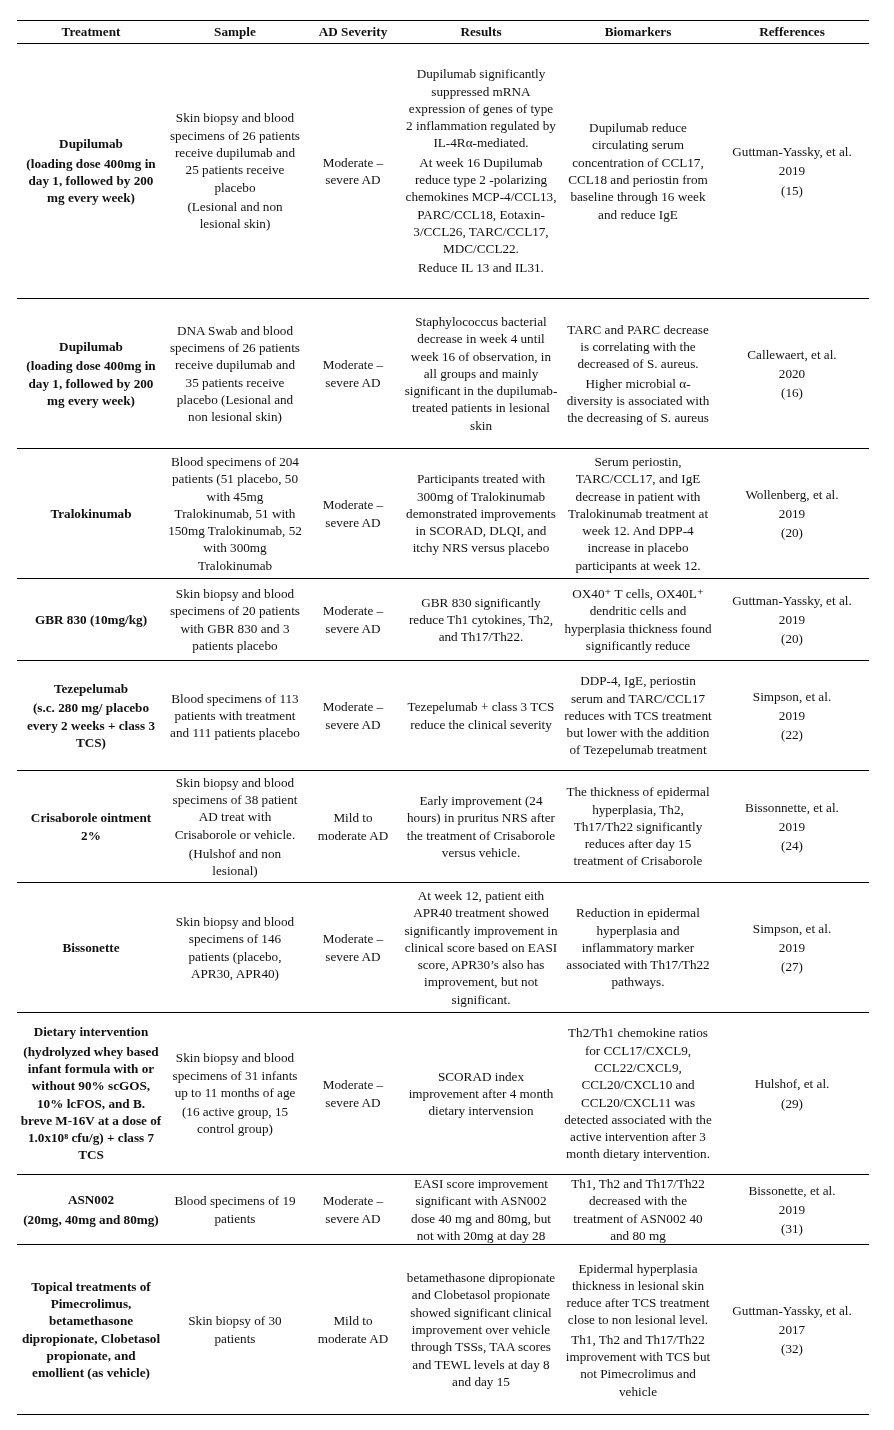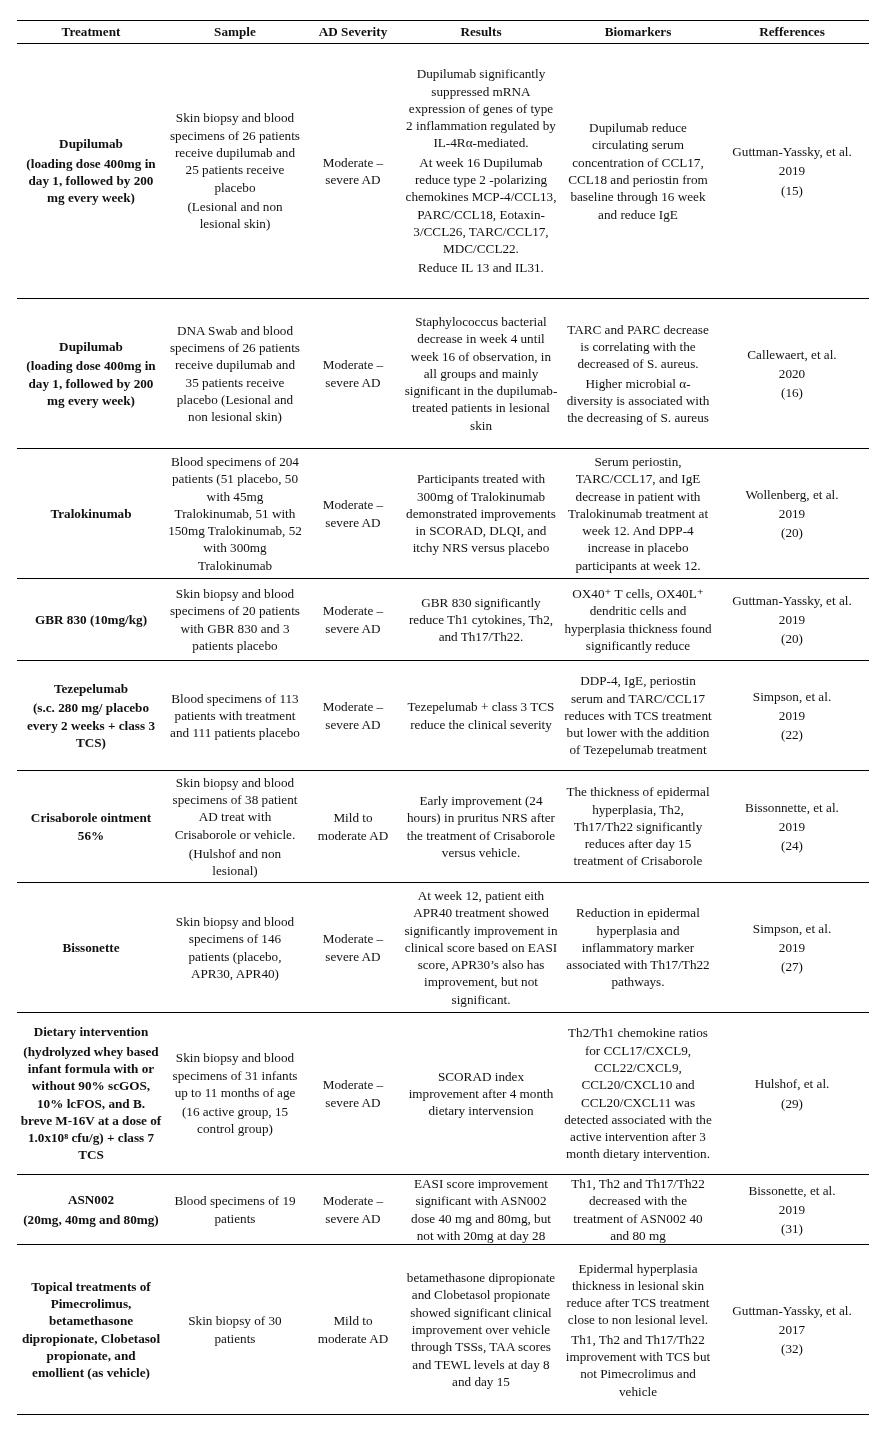--- a/index.html
+++ b/index.html
@@ -172,21 +172,21 @@
           <span class="p">DDP-4, IgE, periostin serum and TARC/CCL17 reduces with TCS treatment but lower with the addition of Tezepelumab treatment</span>
         </td>
         <td>
           <span class="p">Simpson, et al.</span>
           <span class="p">2019</span>
           <span class="p">(22)</span>
         </td>
       </tr>
       <tr style="height: 112px;">
         <td class="treat">
-          <span class="p">Crisaborole ointment 56%</span>
+          <span class="p">Crisaborole ointment 2%</span>
         </td>
         <td>
           <span class="p">Skin biopsy and blood specimens of 38 patient AD treat with Crisaborole or vehicle.</span>
           <span class="p">(Hulshof and non lesional)</span>
         </td>
         <td>
           <span class="p">Mild to moderate AD</span>
         </td>
         <td>
           <span class="p">Early improvement (24 hours) in pruritus NRS after the treatment of Crisaborole versus vehicle.</span>

